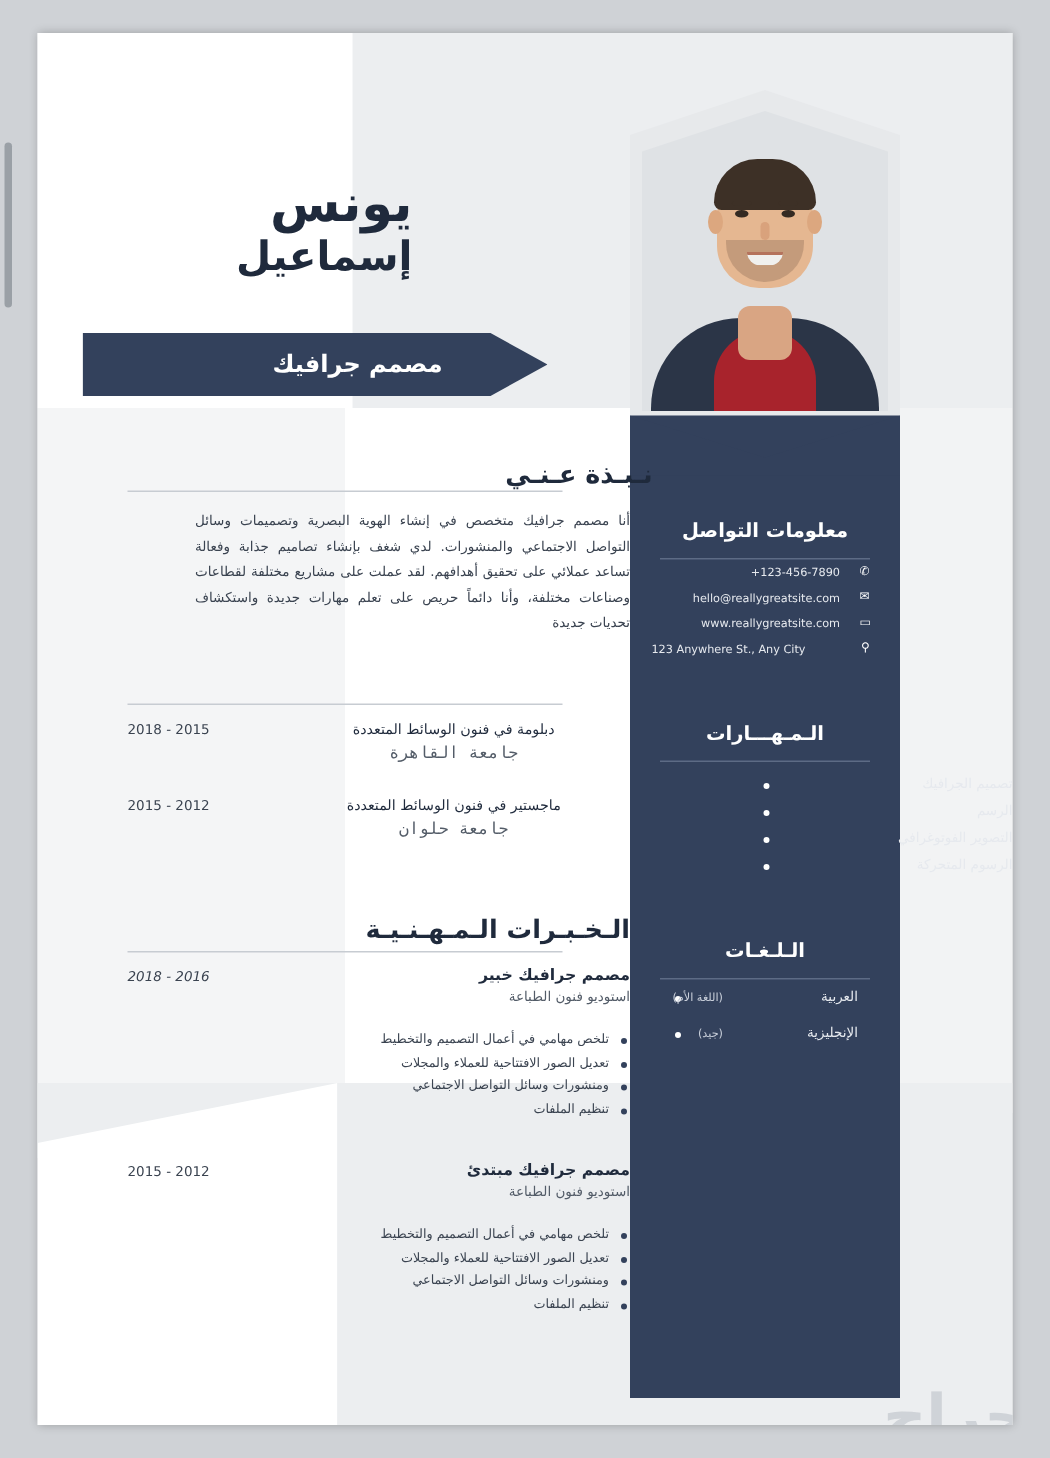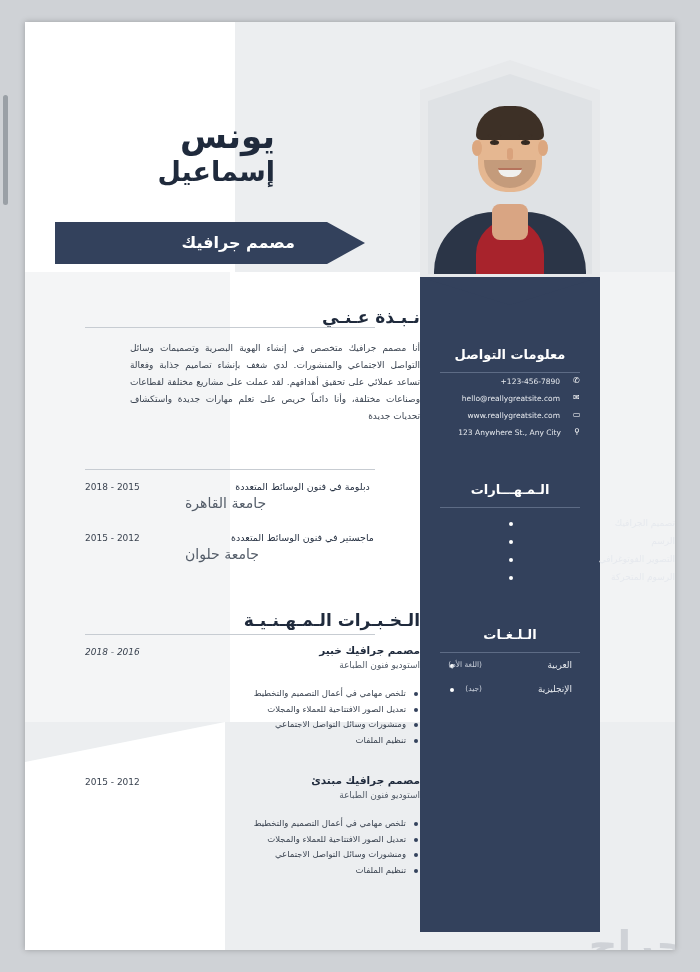--- a/index.html
+++ b/index.html
@@ -61,21 +61,21 @@
         clip-path:polygon(0 0,272px 0,310px 21px,272px 42px,0 42px);}
   #role span{position:absolute;right:70px;top:11px;color:#fff;font-size:16px;font-weight:bold;letter-spacing:1px;}
 
   
   .sec-title{position:absolute;text-align:right;color:#1f2a3c;font-weight:bold;font-size:17px;letter-spacing:2px;}
   .sec-rule{position:absolute;height:1px;background:#c7ccd2;}
 
   .body-ar{position:absolute;text-align:justify;direction:rtl;color:#3a4350;font-size:9px;line-height:1.9;}
 
   .ed-item-title{position:absolute;text-align:center;color:#1f2a3c;font-size:9.5px;font-weight:normal;}
-  .ed-item-sub{position:absolute;text-align:left;color:#535c68;font-size:14px;}
+  .ed-item-sub{position:absolute;text-align:center;color:#535c68;font-size:11px;font-family:Liberation Mono, monospace;}
   .year{position:absolute;text-align:left;color:#3a4350;font-size:9px;}
 
   .exp-title{position:absolute;text-align:right;color:#1f2a3c;font-size:10.5px;font-weight:bold;}
   .exp-sub{position:absolute;text-align:right;color:#535c68;font-size:9px;}
   .bullet-list{position:absolute;text-align:right;direction:rtl;color:#3a4350;font-size:8.5px;line-height:1.85;list-style:none;margin:0;padding:0;}
   .bullet-list li{position:relative;padding-right:14px;}
   .bullet-list li:before{content:"";position:absolute;right:2px;top:6px;width:4px;height:4px;border-radius:50%;background:#33415c;}
 
   
   .navy-title{position:absolute;color:#ffffff;font-weight:bold;font-size:13px;letter-spacing:2px;text-align:center;width:180px;}
@@ -139,21 +139,21 @@
       <div class="l2">إسماعيل</div>
     </div>
 
     <div id="role">
       <span>مصمم جرافيك</span>
     </div>
 
     <div id="navy"></div>
     <div id="navy-head"></div>
 
-    <div class="sec-title" style="right:255px;top:285px;width:160px;">نـبـذة عـنـي</div>
+    <div class="sec-title" style="right:240px;top:285px;width:160px;">نـبـذة عـنـي</div>
     <div class="sec-rule" style="left:60px;top:305px;width:290px;"></div>
     <div class="body-ar" style="right:255px;top:318px;width:290px;">أنا مصمم جرافيك متخصص في إنشاء الهوية البصرية وتصميمات وسائل التواصل الاجتماعي والمنشورات. لدي شغف بإنشاء تصاميم جذابة وفعالة تساعد عملائي على تحقيق أهدافهم. لقد عملت على مشاريع مختلفة لقطاعات وصناعات مختلفة، وأنا دائماً حريص على تعلم مهارات جديدة واستكشاف تحديات جديدة</div>
 
     <div class="sec-rule" style="left:60px;top:447px;width:290px;"></div>
 
     <div class="year" style="left:60px;top:460px;width:80px;">2015 - 2018</div>
     <div class="ed-item-title" style="right:255px;top:459px;width:235px;">دبلومة في فنون الوسائط المتعددة</div>
     <div class="ed-item-sub" style="right:255px;top:473px;width:235px;">جامعة القاهرة</div>
 
     <div class="year" style="left:60px;top:511px;width:80px;">2012 - 2015</div>
@@ -188,21 +188,21 @@
 
     <div class="contact-line" style="left:415px;top:355px;width:120px;">+123-456-7890</div>
     <div class="contact-ic" style="left:548px;top:354px;">✆</div>
 
     <div class="contact-line" style="left:415px;top:372px;width:120px;">hello@reallygreatsite.com</div>
     <div class="contact-ic" style="left:548px;top:371px;">✉</div>
 
     <div class="contact-line" style="left:415px;top:389px;width:120px;">www.reallygreatsite.com</div>
     <div class="contact-ic" style="left:548px;top:388px;">▭</div>
 
-    <div class="contact-line" style="left:416px;top:406px;width:120px;">123 Anywhere St., Any City</div>
+    <div class="contact-line" style="left:392px;top:406px;width:120px;">123 Anywhere St., Any City</div>
     <div class="contact-ic" style="left:549px;top:405px;">⚲</div>
 
     <div class="navy-title" style="left:395px;top:460px;">الـمـهـــارات</div>
     <div class="navy-rule" style="top:485px;"></div>
     <ul class="navy-list" style="left:395px;top:492px;">
       <li>تصميم الجرافيك</li>
       <li>الرسم</li>
       <li>التصوير الفوتوغرافي</li>
       <li>الرسوم المتحركة</li>
     </ul>

